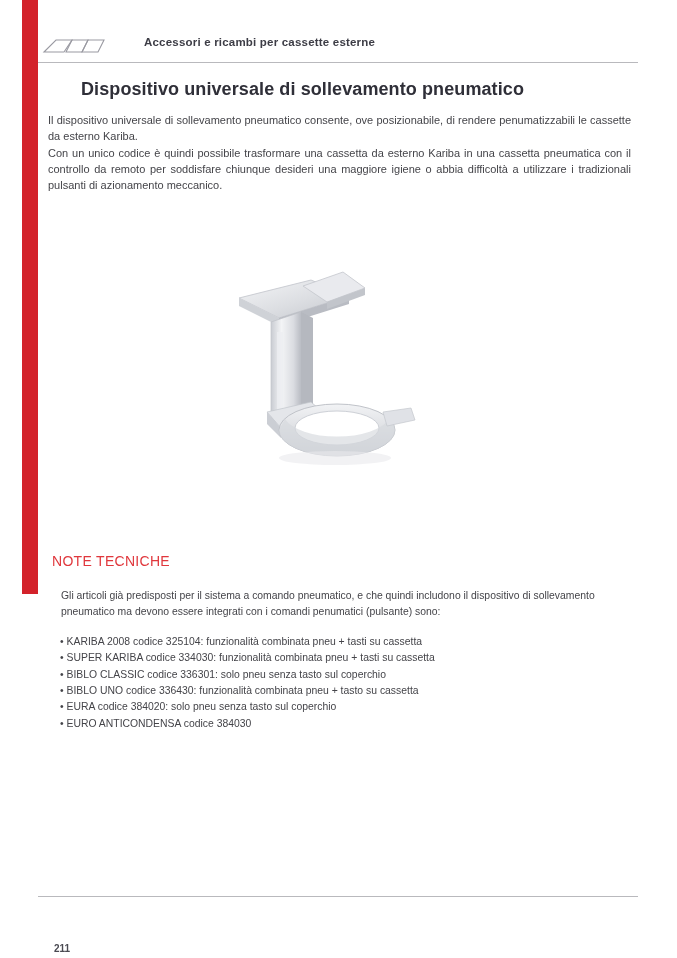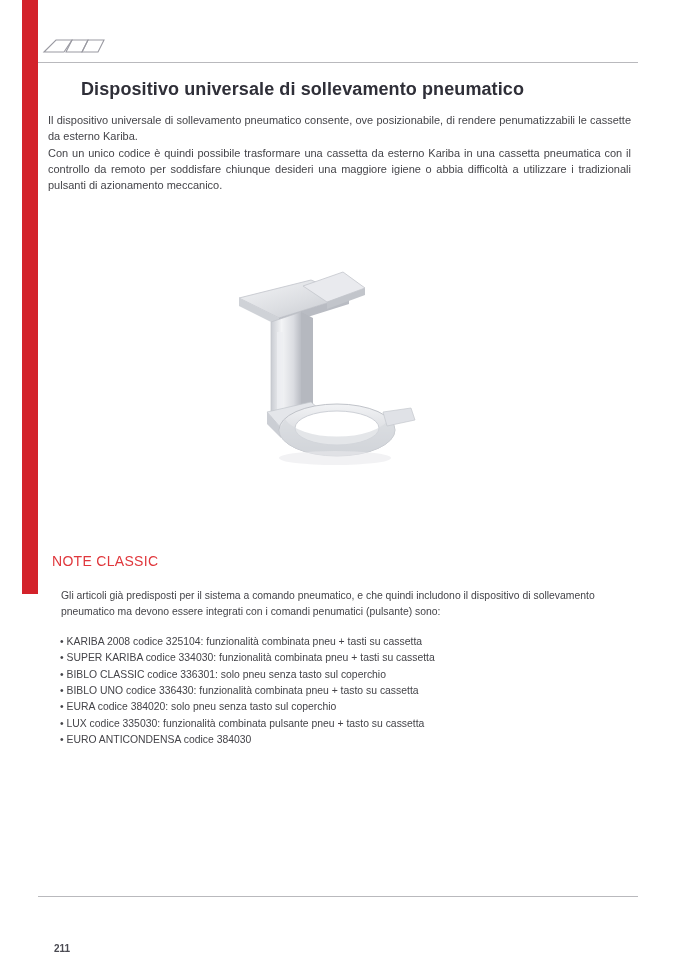--- a/index.html
+++ b/index.html
@@ -155,20 +155,21 @@
   <div class="left-band"></div>
 
   <div class="header">
     <div class="header-glyph">
       <svg width="76" height="20" viewBox="0 0 76 20">
         <path d="M2 16 L14 4 L30 4 L22 16 Z" fill="none" stroke="#9a9aa2" stroke-width="1.1"></path>
         <path d="M30 4 L46 4 L40 16 L24 16 Z" fill="none" stroke="#9a9aa2" stroke-width="1.1"></path>
         <path d="M46 4 L62 4 L56 16 L40 16 Z" fill="none" stroke="#9a9aa2" stroke-width="1.1"></path>
       </svg>
     </div>
+    <div class="header-title">Accessori e ricambi per cassette esterne</div>
   </div>
   <div class="header-rule"></div>
 
   <div class="section-title">Dispositivo universale di sollevamento pneumatico</div>
 
   <div class="body-text">
     <p>Il dispositivo universale di sollevamento pneumatico consente, ove posizionabile, di rendere penumatizzabili le cassette da esterno Kariba.</p>
     <p>Con un unico codice è quindi possibile trasformare una cassetta da esterno Kariba in una cassetta pneumatica con il controllo da remoto per soddisfare chiunque desideri una maggiore igiene o abbia difficoltà a utilizzare i tradizionali pulsanti di azionamento meccanico.</p>
   </div>
 
@@ -209,30 +210,29 @@
       <ellipse cx="122" cy="168" rx="58" ry="26" fill="url(#gRing)" stroke="#c0c3c9" stroke-width="1"></ellipse>
       <ellipse cx="122" cy="166" rx="42" ry="17" fill="#ffffff" stroke="#cdd0d6" stroke-width="1"></ellipse>
       <path d="M64 168 a58 26 0 0 0 116 0 a58 26 0 0 0 -6 -11 a54 24 0 0 1 -104 0 z" fill="#d5d8dd" opacity="0.65"></path>
 
       <polygon points="168,150 196,146 200,158 172,164" fill="#e0e2e7" stroke="#c4c7cd" stroke-width="0.7"></polygon>
 
       <ellipse cx="120" cy="196" rx="56" ry="7" fill="#e9e9ec" opacity="0.6"></ellipse>
     </svg>
   </div>
 
-  <div class="note-title">NOTE CLASSIC</div>
+  <div class="note-title">NOTE TECNICHE</div>
   <div class="note-body">
     <p>Gli articoli già predisposti per il sistema a comando pneumatico, e che quindi includono il dispositivo di sollevamento pneumatico ma devono essere integrati con i comandi penumatici (pulsante) sono:</p>
     <ul class="note-list">
       <li>• KARIBA 2008 codice 325104: funzionalità combinata pneu + tasti su cassetta</li>
       <li>• SUPER KARIBA codice 334030: funzionalità combinata pneu + tasti su cassetta</li>
       <li>• BIBLO CLASSIC codice 336301: solo pneu senza tasto sul coperchio</li>
       <li>• BIBLO UNO codice 336430: funzionalità combinata pneu + tasto su cassetta</li>
       <li>• EURA codice 384020: solo pneu senza tasto sul coperchio</li>
-      <li>• LUX codice 335030: funzionalità combinata pulsante pneu + tasto su cassetta</li>
       <li>• EURO ANTICONDENSA codice 384030</li>
     </ul>
   </div>
 
   <div class="footer-rule"></div>
   <div class="page-number">211</div>
 
 </div>
 
 </body></html>

